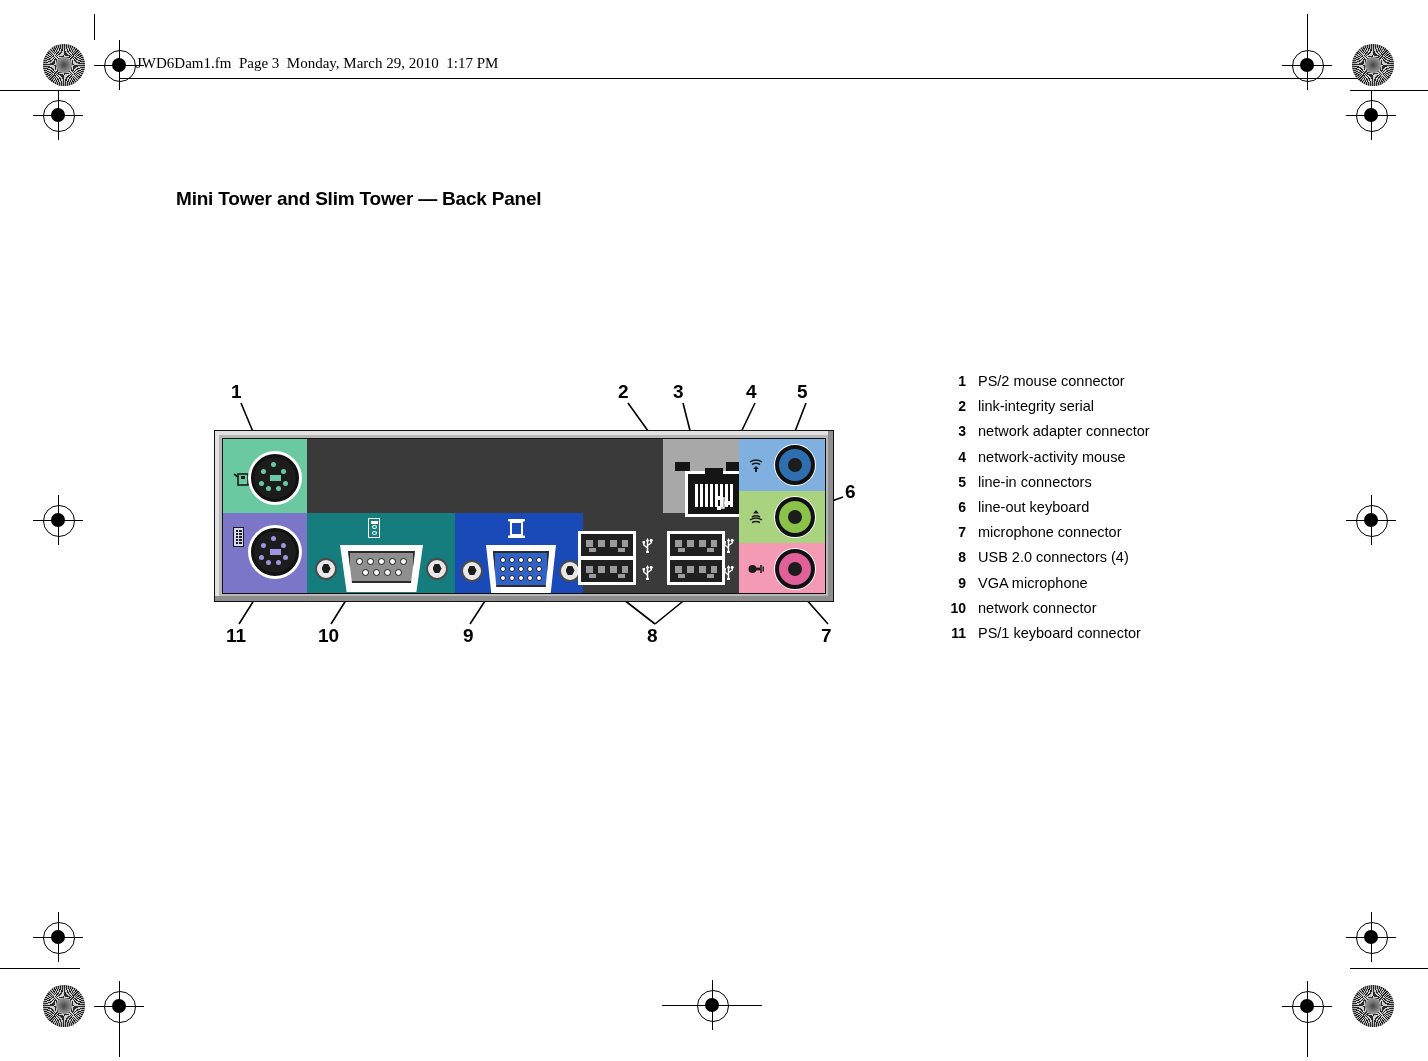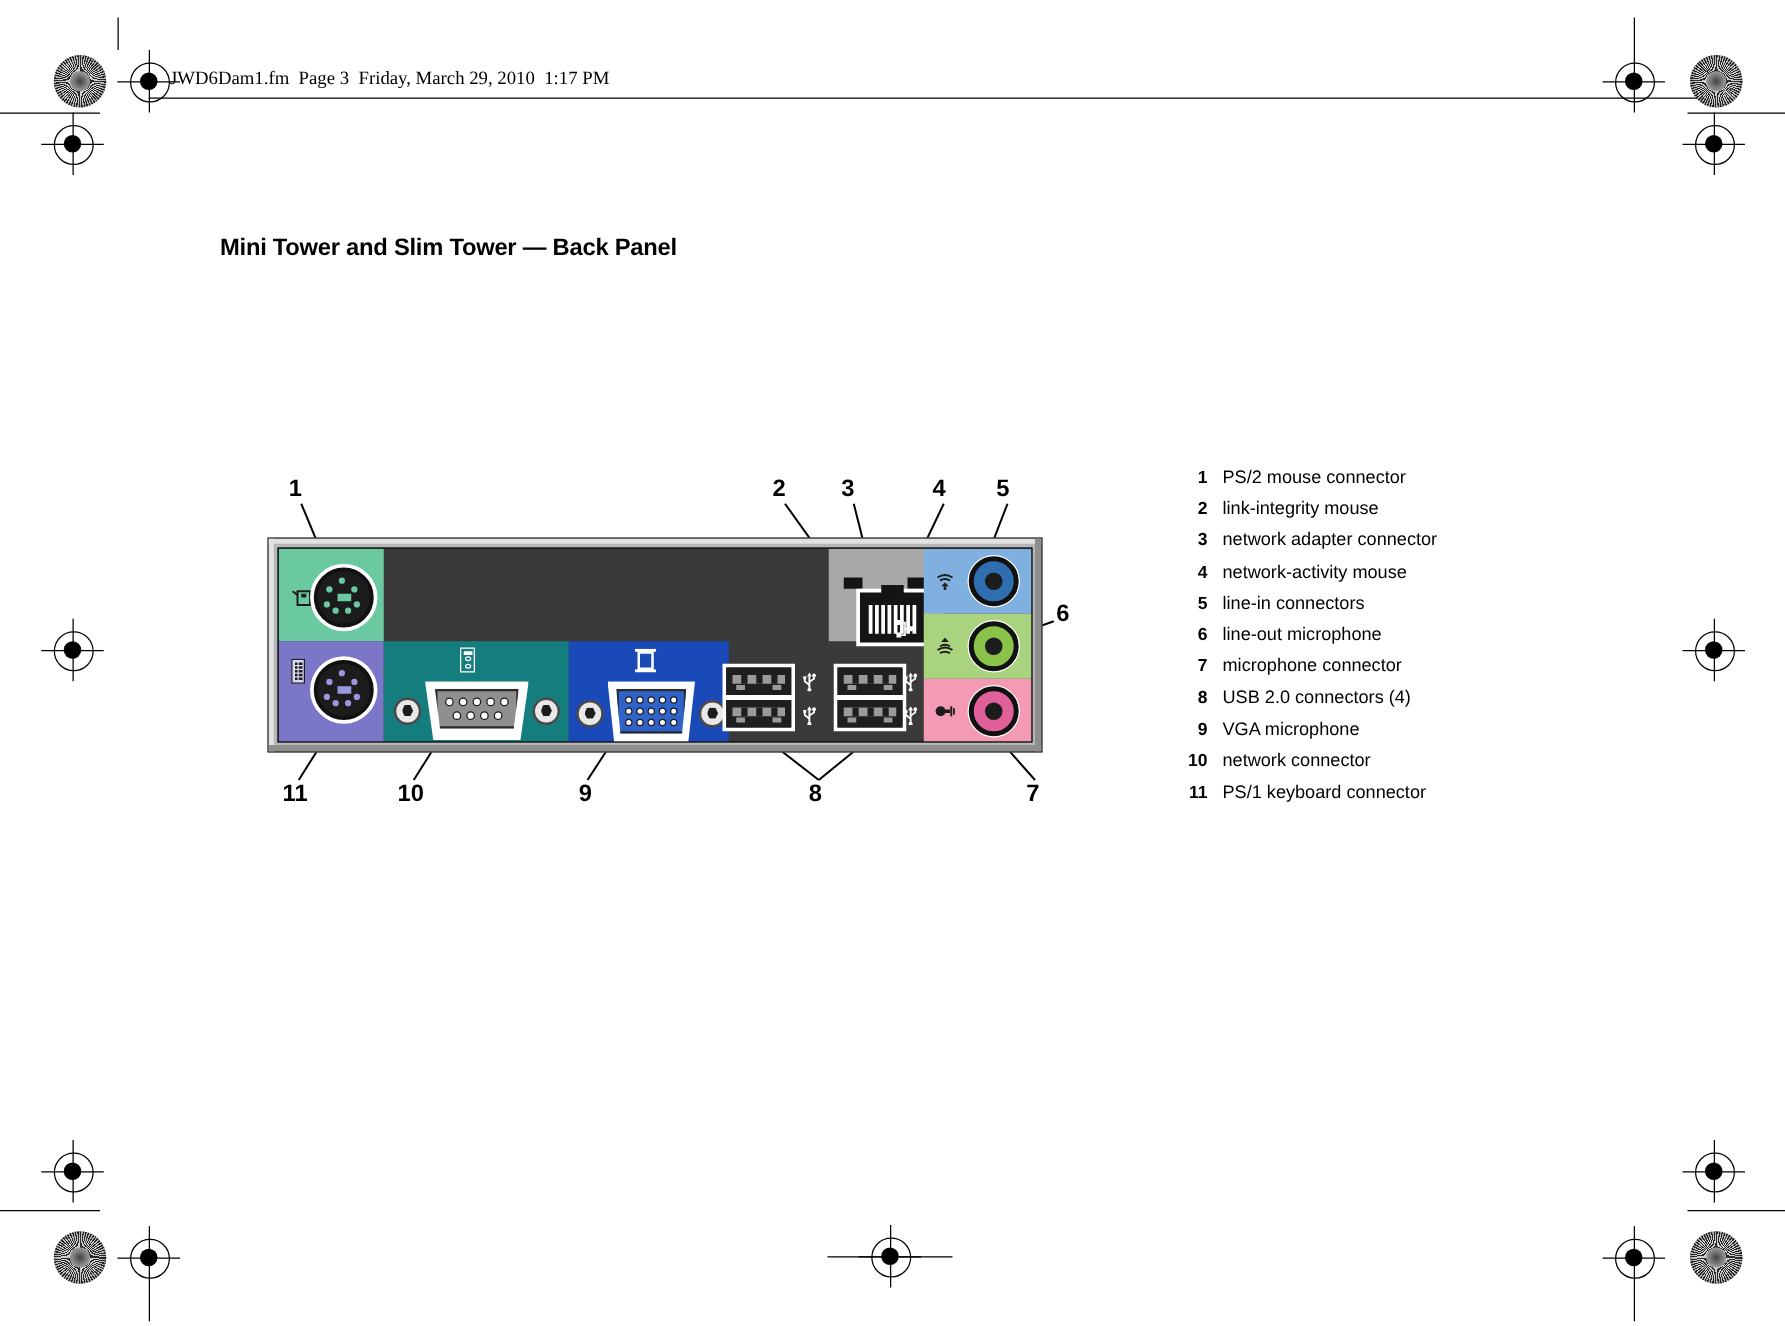--- a/index.html
+++ b/index.html
@@ -366,21 +366,21 @@
 <div class="reg-line" style="left:1307px; top:1031px; width:1px; height:26px;"></div>
 
 <div class="target" style="left:687px; top:980px; width:50px; height:50px;">
   <div class="ring"></div>
     <div class="dot"></div>
     <div class="vline"></div>
     <div class="hline"></div>
 </div>
 <div class="reg-line" style="left:662px; top:1005px; width:100px; height:1px;"></div>
 
-<div class="slug" style="left:136px; top:55px;">JWD6Dam1.fm  Page 3  Friday, March 29, 2010  1:17 PM</div>
+<div class="slug" style="left:136px; top:55px;">JWD6Dam1.fm  Page 3  Monday, March 29, 2010  1:17 PM</div>
 
 <h1 class="page-title">Mini Tower and Slim Tower — Back Panel</h1>
 
 <svg id="leaders" viewBox="0 0 1428 1061">
   <g stroke="#000" stroke-width="1.6" fill="none">
     <line x1="241" y1="403" x2="276" y2="487"></line>
     <line x1="628" y1="403" x2="676" y2="470"></line>
     <line x1="683" y1="403" x2="700" y2="470"></line>
     <line x1="755" y1="403" x2="723" y2="470"></line>
     <line x1="806" y1="403" x2="779" y2="473"></line>
@@ -701,37 +701,37 @@
   </div>
 </div>
 
 <div class="legend">
   <div class="legend-row">
     <span class="legend-num">1</span>
     <span class="legend-label">PS/2 mouse connector</span>
   </div>
   <div class="legend-row">
     <span class="legend-num">2</span>
-    <span class="legend-label">link-integrity mouse</span>
+    <span class="legend-label">link-integrity serial</span>
   </div>
   <div class="legend-row">
     <span class="legend-num">3</span>
     <span class="legend-label">network adapter connector</span>
   </div>
   <div class="legend-row">
     <span class="legend-num">4</span>
     <span class="legend-label">network-activity mouse</span>
   </div>
   <div class="legend-row">
     <span class="legend-num">5</span>
     <span class="legend-label">line-in connectors</span>
   </div>
   <div class="legend-row">
     <span class="legend-num">6</span>
-    <span class="legend-label">line-out microphone</span>
+    <span class="legend-label">line-out keyboard</span>
   </div>
   <div class="legend-row">
     <span class="legend-num">7</span>
     <span class="legend-label">microphone connector</span>
   </div>
   <div class="legend-row">
     <span class="legend-num">8</span>
     <span class="legend-label">USB 2.0 connectors (4)</span>
   </div>
   <div class="legend-row">

